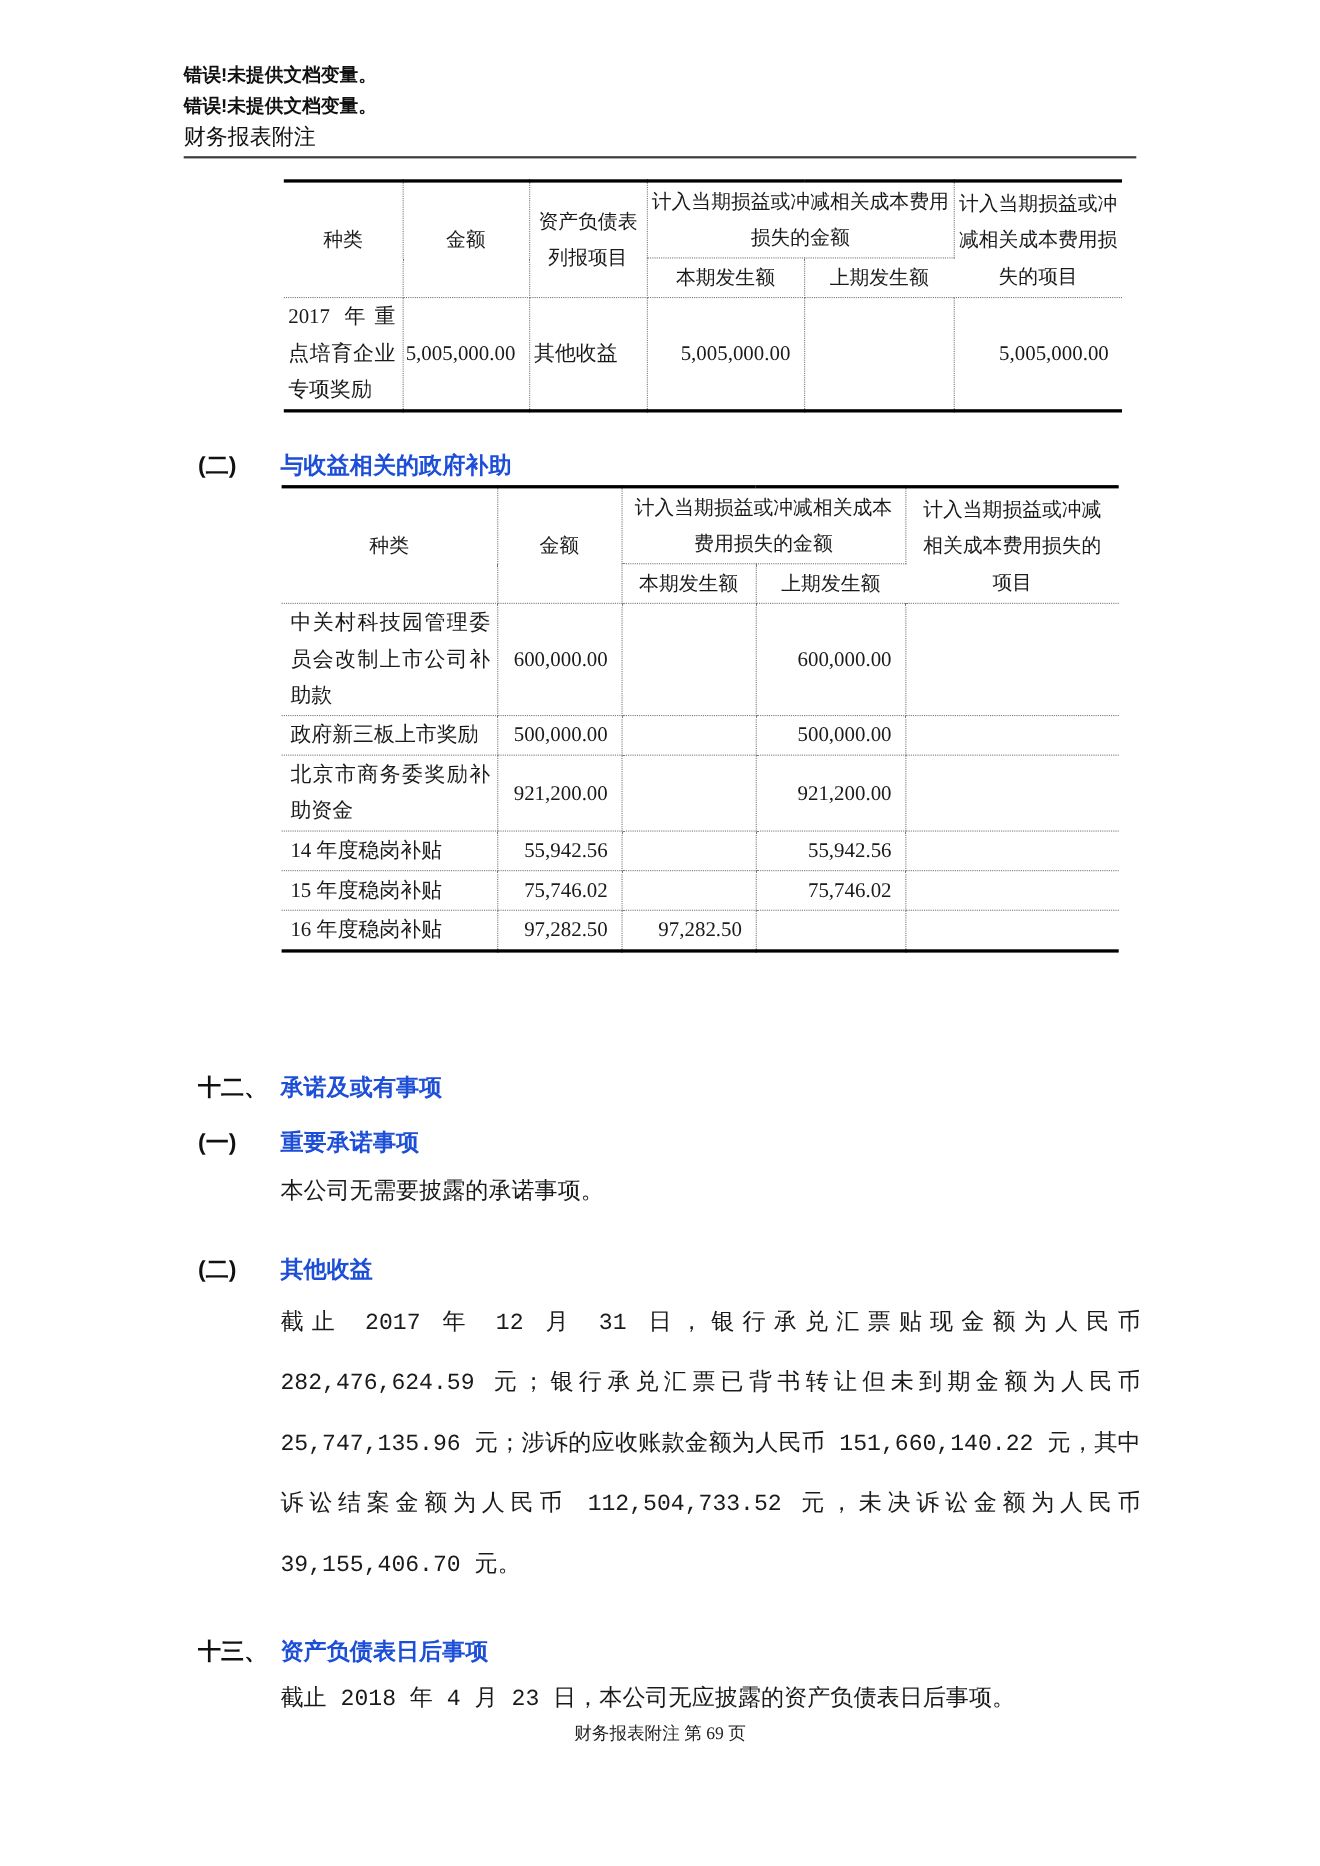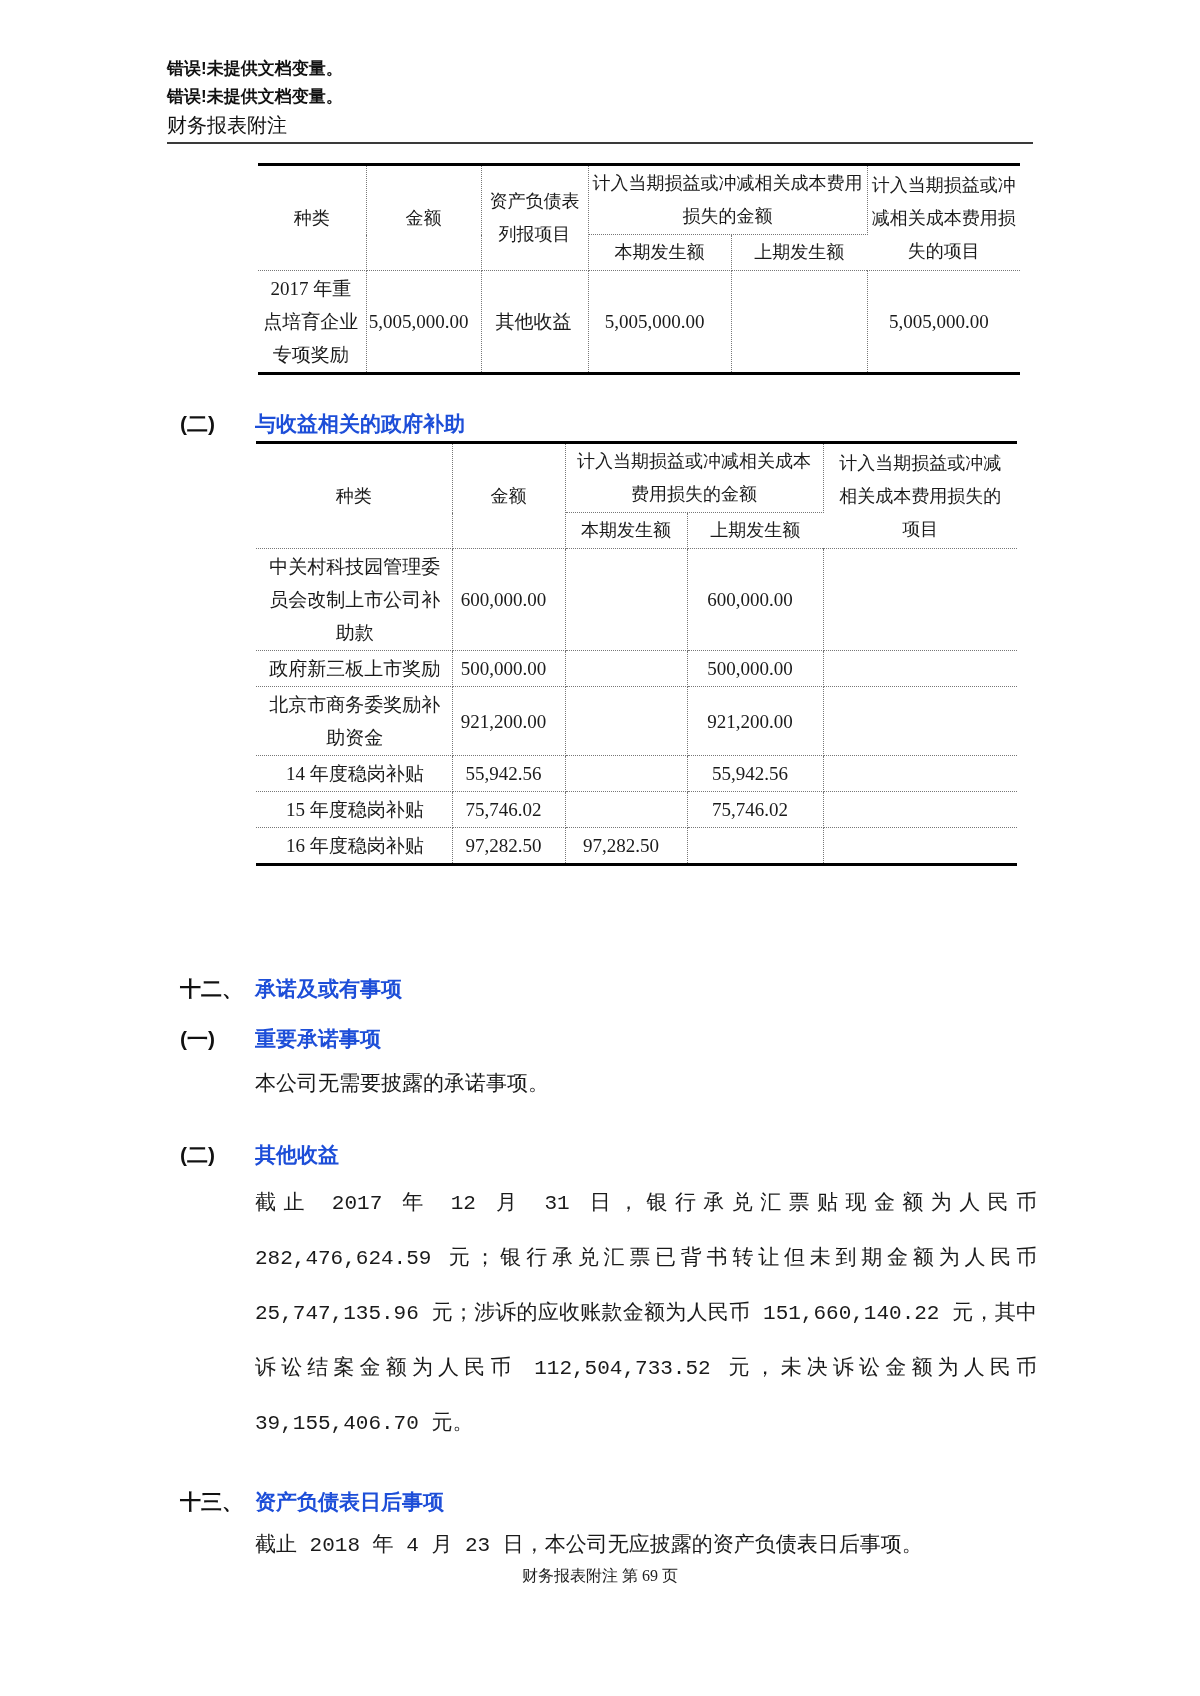--- a/index.html
+++ b/index.html
@@ -21,21 +21,21 @@
     font-size:20px; line-height:28px;
   }
   .header-rule { border:none; border-top:2px solid #3a3a3a; margin-top:3px; }
 
   
   table.fin {
     border-collapse:collapse; table-layout:fixed;
     border-top:3px solid #000; border-bottom:3px solid #000;
     font-size:19px; line-height:33px;
   }
-  table.fin th, table.fin td { font-weight:normal; vertical-align:middle;text-align:center; }
+  table.fin th, table.fin td { font-weight:normal; vertical-align:middle; }
   table.fin th {
     font-size:18px; text-align:center; padding:1px 4px;
     border-right:1px dotted #777; border-bottom:1px dotted #777;
   }
   table.fin td {
     padding:1px 2px;
     border-right:1px dotted #777; border-bottom:1px dotted #777;
   }
   table.fin th:last-child, table.fin td:last-child { border-right:none; }
   table.fin tr:last-child td { border-bottom:none; }

